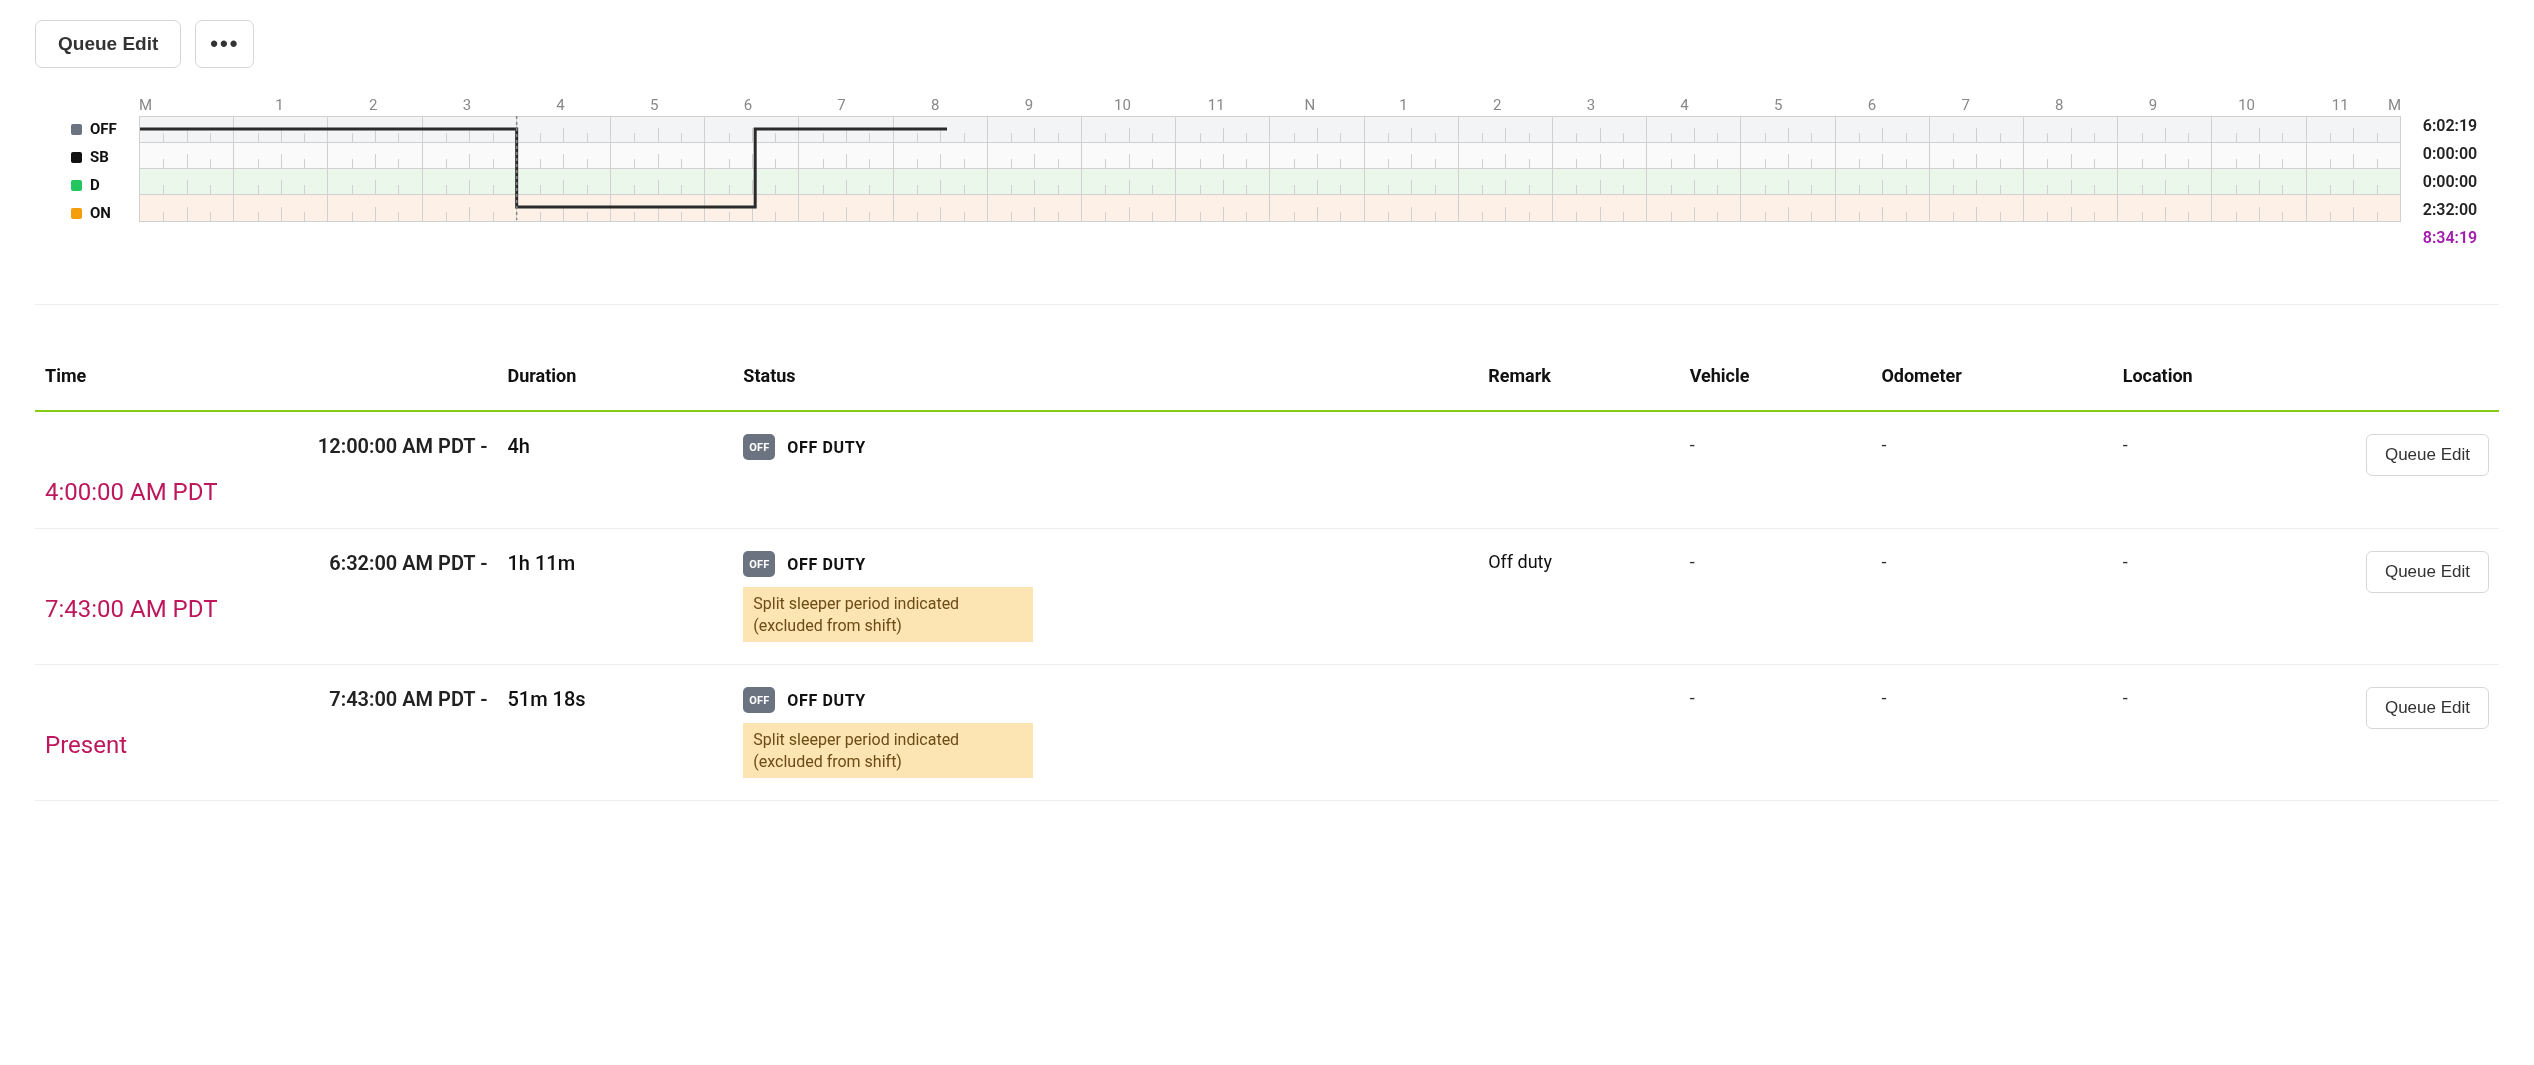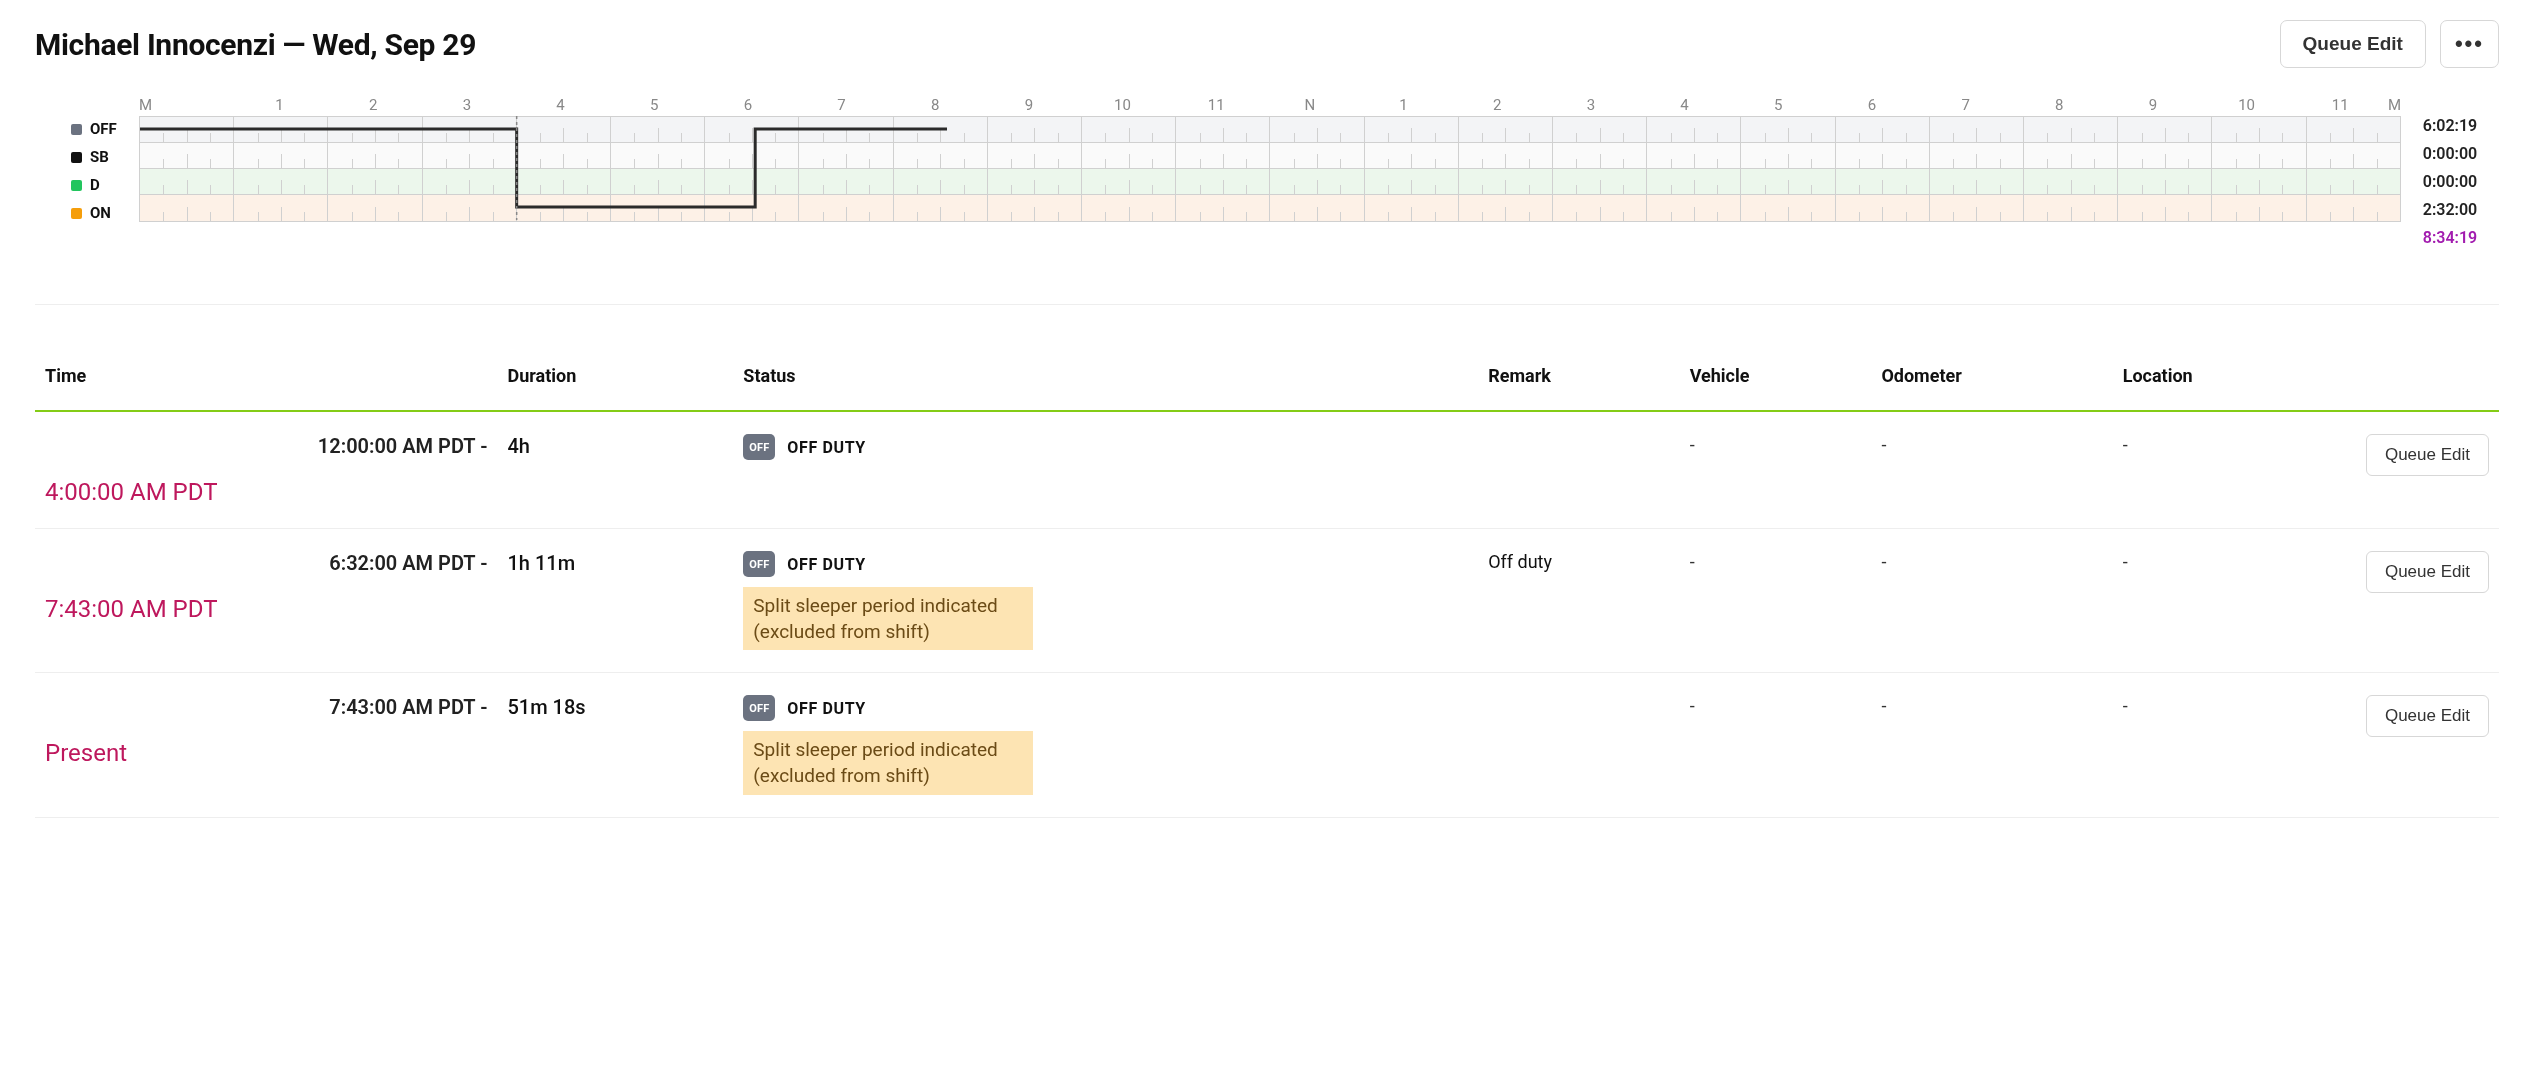--- a/index.html
+++ b/index.html
@@ -44,30 +44,29 @@
   th{text-align:left;font-size:18px;font-weight:700;padding:0 10px 24px;border-bottom:2px solid #84cc16;}
   td{padding:22px 10px;vertical-align:top;border-bottom:1px solid #eee;font-size:18px;}
   .time-start{font-size:20px;font-weight:600;color:#222;text-align:right;}
   .time-end{font-size:24px;color:#be185d;margin-top:20px;}
   .dur-cell{font-size:20px;font-weight:500;}
   .status-cell{display:flex;align-items:center;gap:12px;}
   .status-badge{display:inline-flex;align-items:center;justify-content:center;min-width:32px;height:26px;border-radius:5px;font-size:11px;font-weight:700;color:#fff;letter-spacing:0.02em;}
   .badge-off{background:#6b7280;}
   .badge-on{background:#f59e0b;}
   .status-text{font-size:16px;font-weight:700;letter-spacing:0.04em;}
-  .note{background:#fde4b3;color:#6b4b16;padding:6px 10px;margin-top:10px;font-size:19px;line-height:1.35;max-width:290px;}
+  .note{background:#fde4b3;color:#6b4b16;padding:6px 10px;margin-top:10px;font-size:16px;line-height:1.35;max-width:290px;}
   .dash{color:#333;}
   .row-btn{border:1px solid #d7d7d7;background:#fff;border-radius:6px;padding:10px 18px;font-size:17px;font-weight:500;color:#333;cursor:pointer;}
   td.action{text-align:right;width:170px;}
 </style>
 </head>
 <body>
 
 <div class="header-row">
-  <div class="page-title">Michael Innocenzi — Wed, Sep 29</div>
   <div class="header-actions">
     <button class="btn">Queue Edit</button>
     <button class="btn btn-icon">•••</button>
   </div>
 </div>
 
 <div class="graph-outer">
   <div class="row-labels" id="row-labels">
       <div class="row-label">
         <span class="swatch sw-off"></span>

